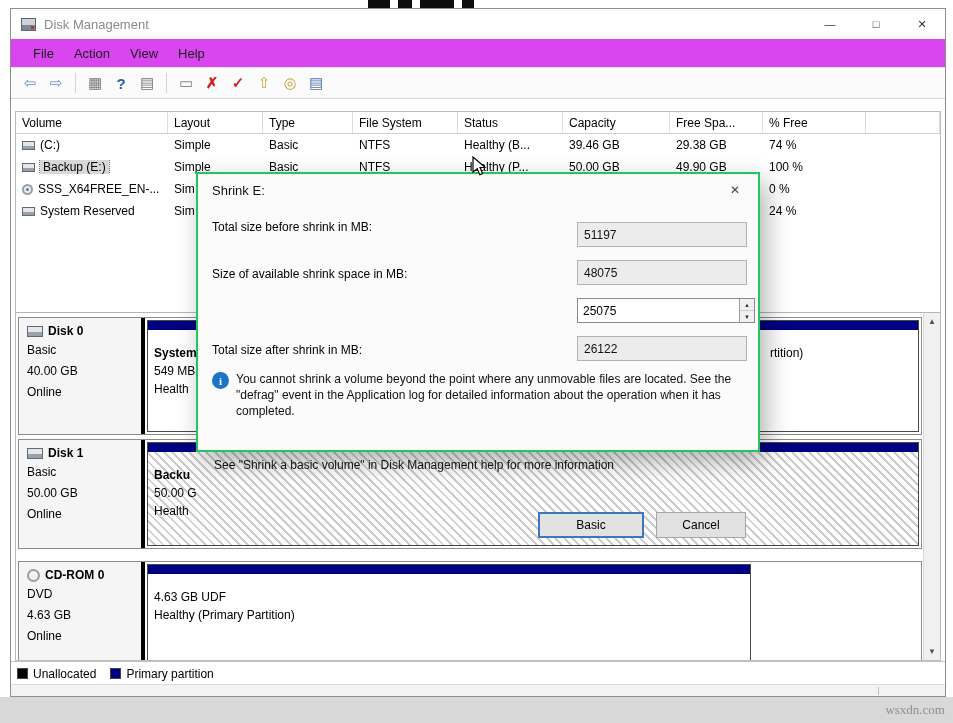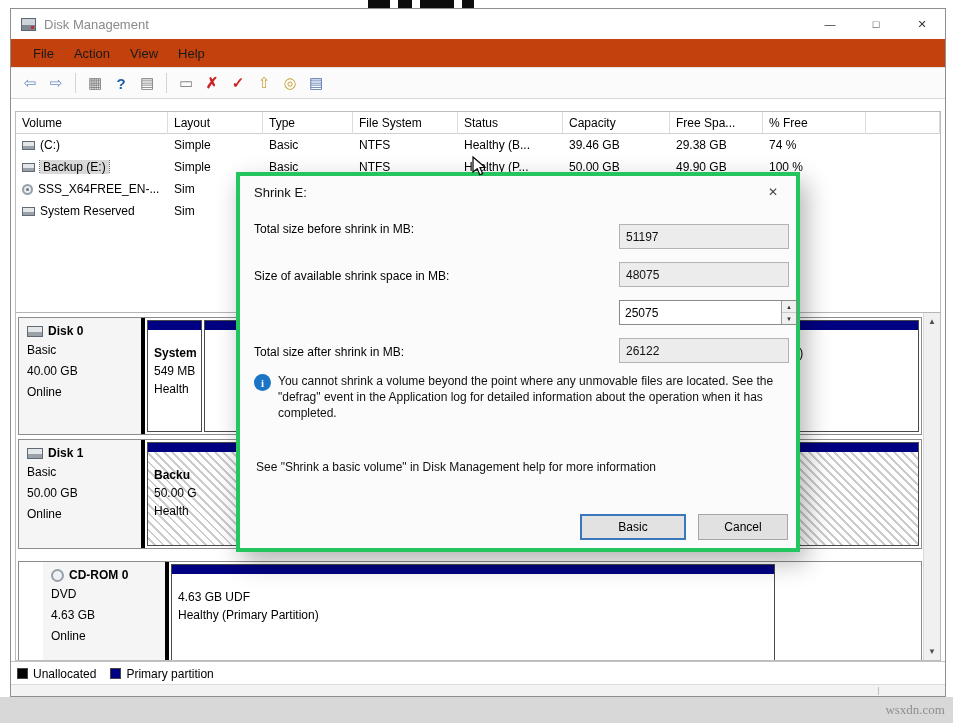--- a/index.html
+++ b/index.html
@@ -14,21 +14,21 @@
   
   .window { position:absolute; left:10px; top:8px; width:936px; height:689px; background:#fff; border:1px solid #8f8f8f; }
 
   .titlebar { position:absolute; left:0; top:0; right:0; height:30px; background:#fff; display:flex; align-items:center; }
   .app-icon { width:15px; height:13px; margin-left:10px; border:1px solid #5c6670; background:linear-gradient(#cdd3d9 0 6px, #7d8893 6px 100%); position:relative; }
   .app-icon::after { content:""; position:absolute; right:1px; bottom:1px; width:3px; height:3px; background:#b7332a; }
   .win-title { margin-left:8px; font-size:13px; color:#8a8a8a; }
   .win-controls { margin-left:auto; display:flex; height:30px; }
   .win-btn { width:46px; height:30px; display:flex; align-items:center; justify-content:center; font-size:11px; color:#333; }
 
-  .menubar { position:absolute; left:0; top:30px; right:0; height:28px; background:#c2410c; display:flex; align-items:center; padding-left:12px; }
+  .menubar { position:absolute; left:0; top:30px; right:0; height:28px; background:#d946ef; display:flex; align-items:center; padding-left:12px; }
   .menu-item { padding:4px 10px; font-size:13px; color:#1a1a1a; }
 
   .toolbar { position:absolute; left:0; top:58px; right:0; height:32px; background:#fbfbfb; border-top:1px solid #e4e4e4; border-bottom:1px solid #d7d7d7; display:flex; align-items:center; padding-left:8px; gap:4px; }
   .tool-icon { width:22px; height:22px; display:flex; align-items:center; justify-content:center; font-size:15px; }
   .tsep { width:1px; height:20px; background:#d4d4d4; margin:0 4px; }
 
   
   .client { position:absolute; left:4px; top:102px; width:926px; height:550px; border:1px solid #bcbcbc; background:#fff; overflow:hidden; }
 
   .volume-pane { position:absolute; left:0; top:0; right:0; height:200px; background:#fff; }
@@ -62,21 +62,21 @@
   .vs-up { top:0; } .vs-down { bottom:0; }
 
   .legendbar { position:absolute; left:0; right:0; top:652px; height:24px; background:#fff; border-top:1px solid #c2c2c2; display:flex; align-items:center; gap:14px; padding-left:6px; }
   .legend-item { display:flex; align-items:center; gap:5px; font-size:12px; }
   .swatch { width:11px; height:11px; border:1px solid #444; }
 
   .statusbar { position:absolute; left:0; right:0; bottom:0; height:12px; background:#f3f3f3; border-top:1px solid #dcdcdc; }
   .status-sep { position:absolute; left:867px; top:2px; width:1px; height:8px; background:#bdbdbd; }
 
   
-  .dialog { position:absolute; left:196px; top:172px; width:564px; height:380px; background:#fbfbfb; border:4px solid #22c55e; box-shadow:6px 10px 24px rgba(0,0,0,.30); z-index:10;margin-left:40px; }
+  .dialog { position:absolute; left:196px; top:172px; width:564px; height:280px; background:#fbfbfb; border:2px solid #22c55e; box-shadow:6px 10px 24px rgba(0,0,0,.30); z-index:10; }
   .d-title { position:absolute; left:0; top:0; right:0; height:32px; display:flex; align-items:center; }
   .d-title-text { margin-left:14px; font-size:13px; color:#111; }
   .d-close { position:absolute; right:10px; top:6px; width:26px; height:20px; display:flex; align-items:center; justify-content:center; font-size:12px; color:#444; }
   .d-label { position:absolute; left:14px; font-size:12px; color:#000; white-space:nowrap; }
   .d-box { position:absolute; left:379px; width:170px; height:25px; background:#ececec; border:1px solid #b3b3b3; font-size:12px; display:flex; align-items:center; padding-left:6px; color:#111; }
   .d-spinbox { position:absolute; left:379px; width:178px; height:25px; background:#fff; border:1px solid #8a8a8a; display:flex; }
   .spin-input { flex:1 1 auto; border:none; outline:none; background:#fff; font-family:"Liberation Sans",sans-serif; font-size:12px; padding-left:5px; min-width:0; }
   .spinners { width:15px; border-left:1px solid #9c9c9c; display:flex; flex-direction:column; }
   .spin-btn { flex:1; display:flex; align-items:center; justify-content:center; font-size:6px; color:#333; background:#f0f0f0; }
   .spin-btn:first-child { border-bottom:1px solid #c9c9c9; }
@@ -262,21 +262,21 @@
               <div class="part-stripe" style="background-color: rgb(0, 0, 130);"></div>
               <div class="part-text">
                 <div class="part-l1">Backu</div>
                 <div>50.00 G</div>
                 <div>Health</div>
               </div>
             </div>
           </div>
         </div>
 
-        <div class="disk-row" style="top:248px; height:112px;padding-left:24px;">
+        <div class="disk-row" style="top:248px; height:112px;">
           <div class="disk-head">
             <div class="dh-line1">
                 <i class="dh-cd"></i>
                 <span>CD-ROM 0</span>
               </div>
             <div class="dh-sub">DVD</div>
             <div class="dh-sub">4.63 GB</div>
             <div class="dh-sub">Online</div>
           </div>
           <div class="disk-parts">

